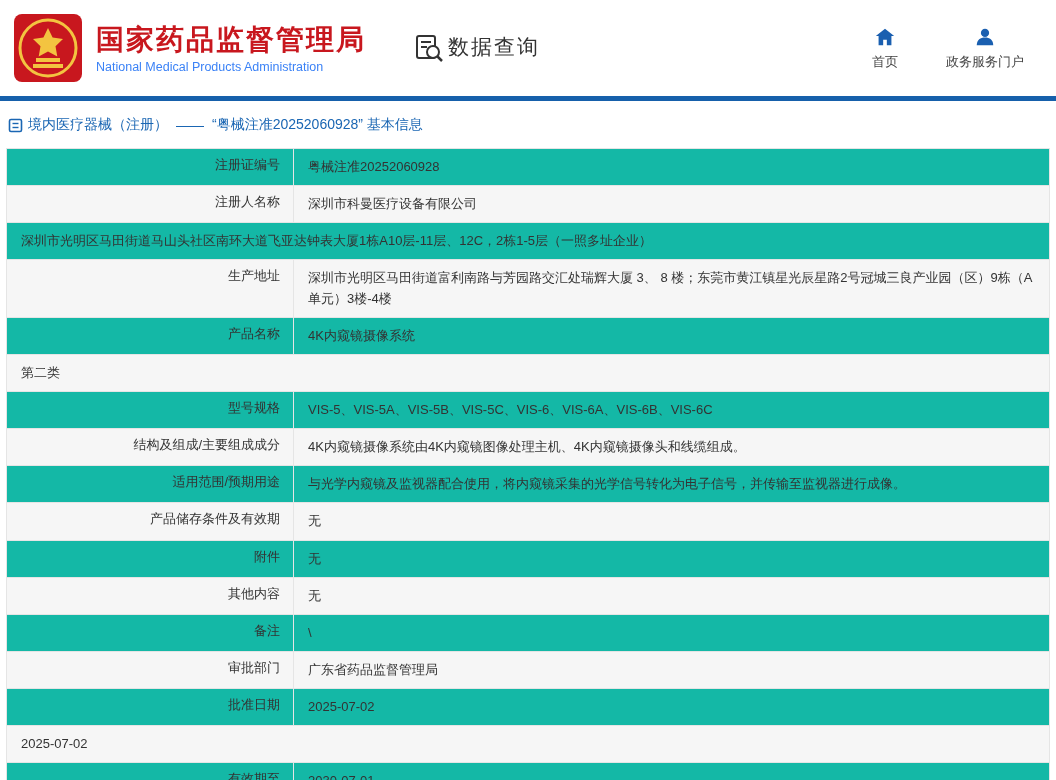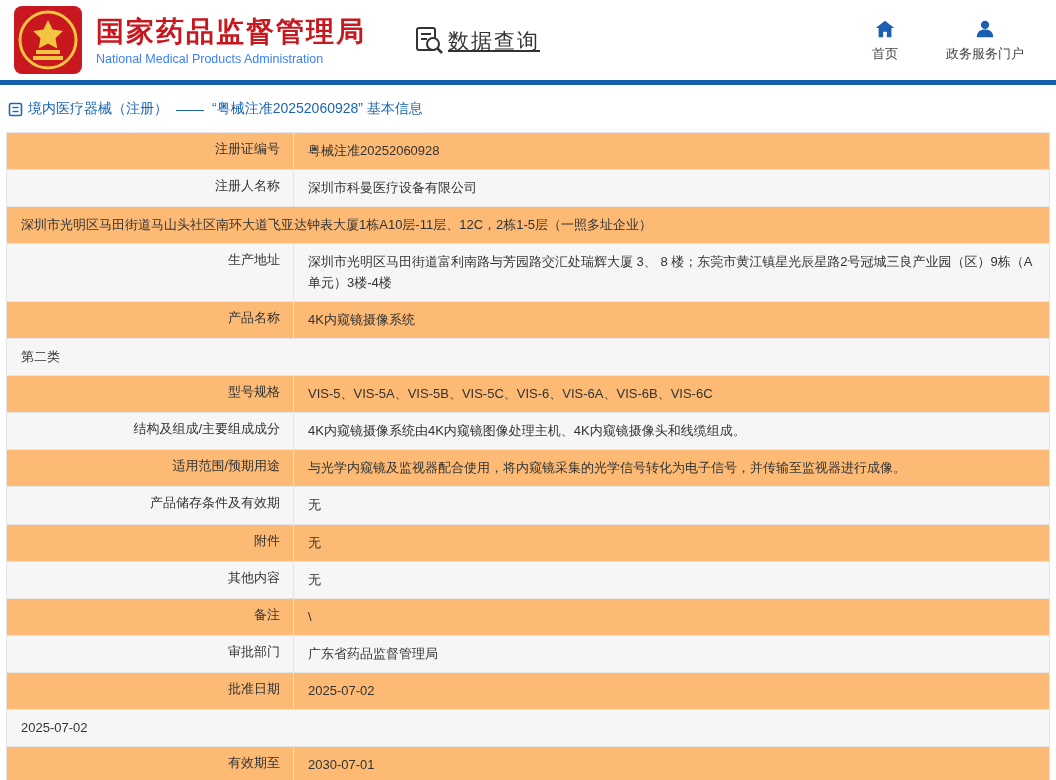--- a/index.html
+++ b/index.html
@@ -5,21 +5,21 @@
   * { box-sizing: border-box; margin: 0; padding: 0; }
   html, body { width: 1056px; height: 780px; overflow: hidden; }
   body {
     font-family: "Liberation Sans", "DejaVu Sans", sans-serif;
     background: #ffffff;
     color: #333;
   }
 
   
   .header {
-    height: 80px;
+    height: 96px;
     display: flex;
     align-items: center;
     padding: 0 10px;
     background: #ffffff;
   }
   .logo-emblem { width: 76px; height: 76px; flex: 0 0 76px; }
   .org-block { margin-left: 10px; }
   .org-cn {
     font-size: 28px;
     font-weight: bold;
@@ -27,24 +27,23 @@
     letter-spacing: 2px;
     line-height: 1.25;
   }
   .org-en {
     font-size: 12.5px;
     color: #3b82f6;
     margin-top: 3px;
   }
   .query-nav {
     display: flex;
-    align-items: flex-end;
+    align-items: flex-start;
     margin-left: 48px;
     cursor: pointer;
-    text-decoration: underline;
   }
   .query-icon { width: 30px; height: 30px; margin-right: 4px; }
   .query-label {
     font-size: 21px;
     color: #333;
     letter-spacing: 2px;
   }
   .header-right {
     margin-left: auto;
     display: flex;
@@ -76,21 +75,21 @@
   
   .itable {
     margin: 2px 6px 0 6px;
     border: 1px solid #e5e5e5;
     border-bottom: none;
   }
   .trow {
     display: flex;
     border-bottom: 1px solid #e5e5e5;
     min-height: 31px;
-    background: #fdba74;
+    background: #14b8a6;
   }
   .trow:nth-child(even) { background: #f6f6f6; }
   .tlabel {
     flex: 0 0 287px;
     width: 287px;
     text-align: right;
     padding: 8px 13px 8px 6px;
     font-size: 13px;
     color: #333;
     border-right: 1px solid #e5e5e5;

